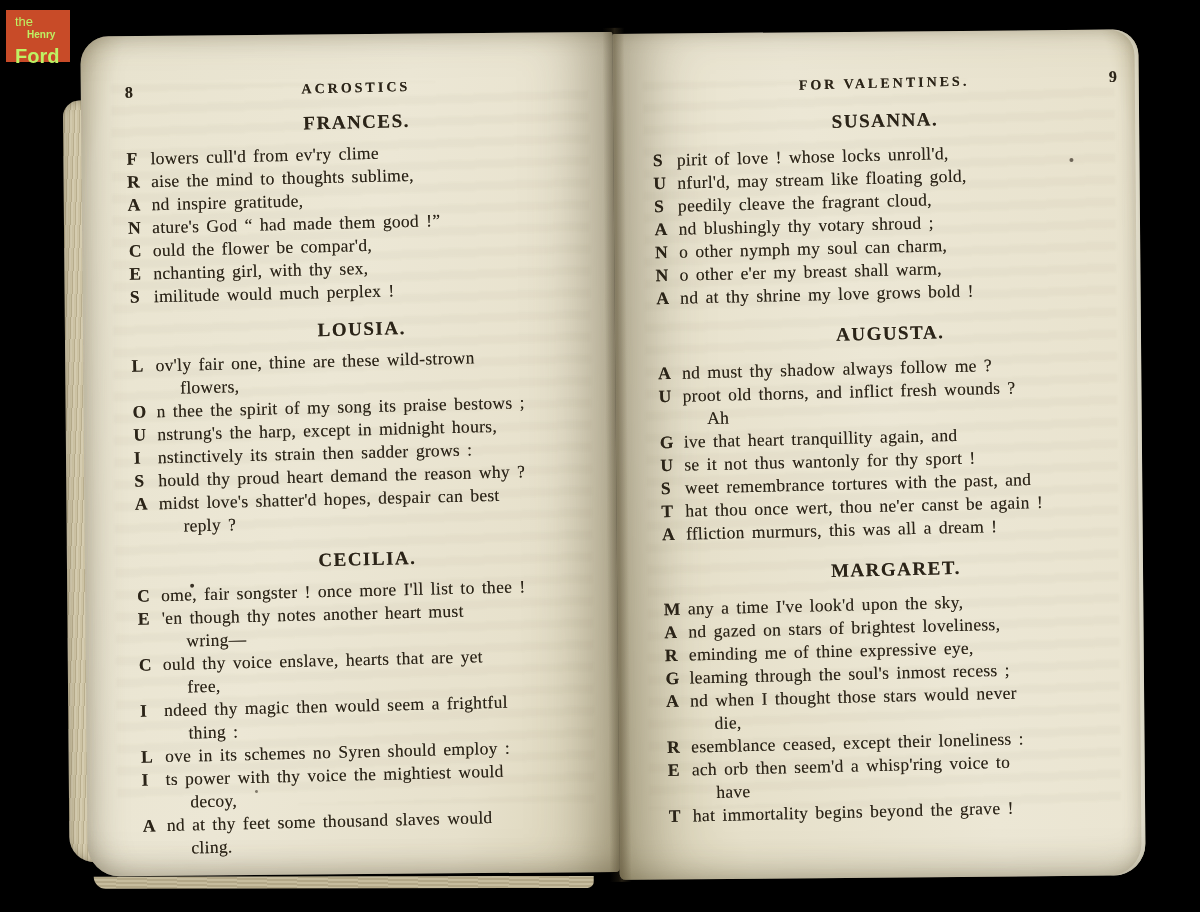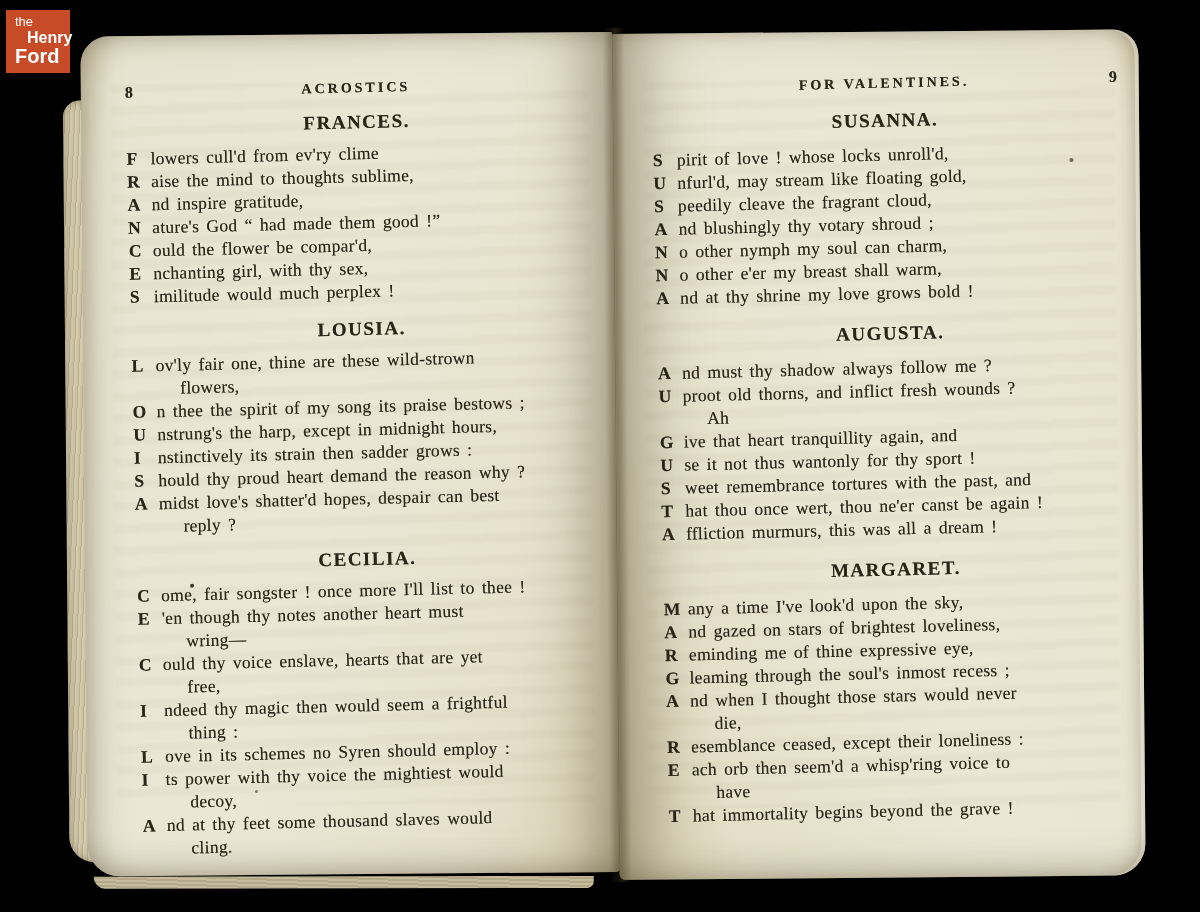--- a/index.html
+++ b/index.html
@@ -1,22 +1,22 @@
 <!DOCTYPE html>
 <html><head>
 <meta charset="utf-8">
 <style>
   html,body{margin:0;padding:0;width:1200px;height:912px;background:#000;overflow:hidden;}
   body{font-family:"Liberation Serif","DejaVu Serif",serif;position:relative;}
 
   
-  .logo{position:absolute;left:6px;top:10px;width:64px;height:63px;background:#c84b28;
-        font-family:"Liberation Sans",sans-serif;color:#ffffff;z-index:30;}
+  .logo{position:absolute;left:6px;top:10px;width:64px;height:52px;background:#c84b28;
+        font-family:"Liberation Sans",sans-serif;color:#bef264;z-index:30;}
   .logo .the{position:absolute;left:9px;top:4px;font-size:13px;font-weight:400;}
-  .logo .henry{position:absolute;left:21px;top:19px;font-size:16px;font-weight:bold;}
+  .logo .henry{position:absolute;left:21px;top:19px;font-size:10px;font-weight:bold;}
   .logo .ford{position:absolute;left:9px;top:35px;font-size:20px;font-weight:bold;}
 
   
   .book{position:absolute;left:64px;top:22px;width:1086px;height:864px;transform:rotate(-0.5deg);}
 
   .stack-left{position:absolute;left:2px;top:74px;width:30px;height:762px;
       border-radius:16px 0 0 26px;transform:skewY(-1.2deg);
       background:repeating-linear-gradient(93deg,#cdc3a4 0 2px,#b9ae8e 2px 3px,#d5ccb0 3px 5px);
       box-shadow:inset 0 0 10px rgba(60,50,30,.4);}
   .stack-bottom{position:absolute;left:26px;bottom:0px;width:500px;height:12px;

